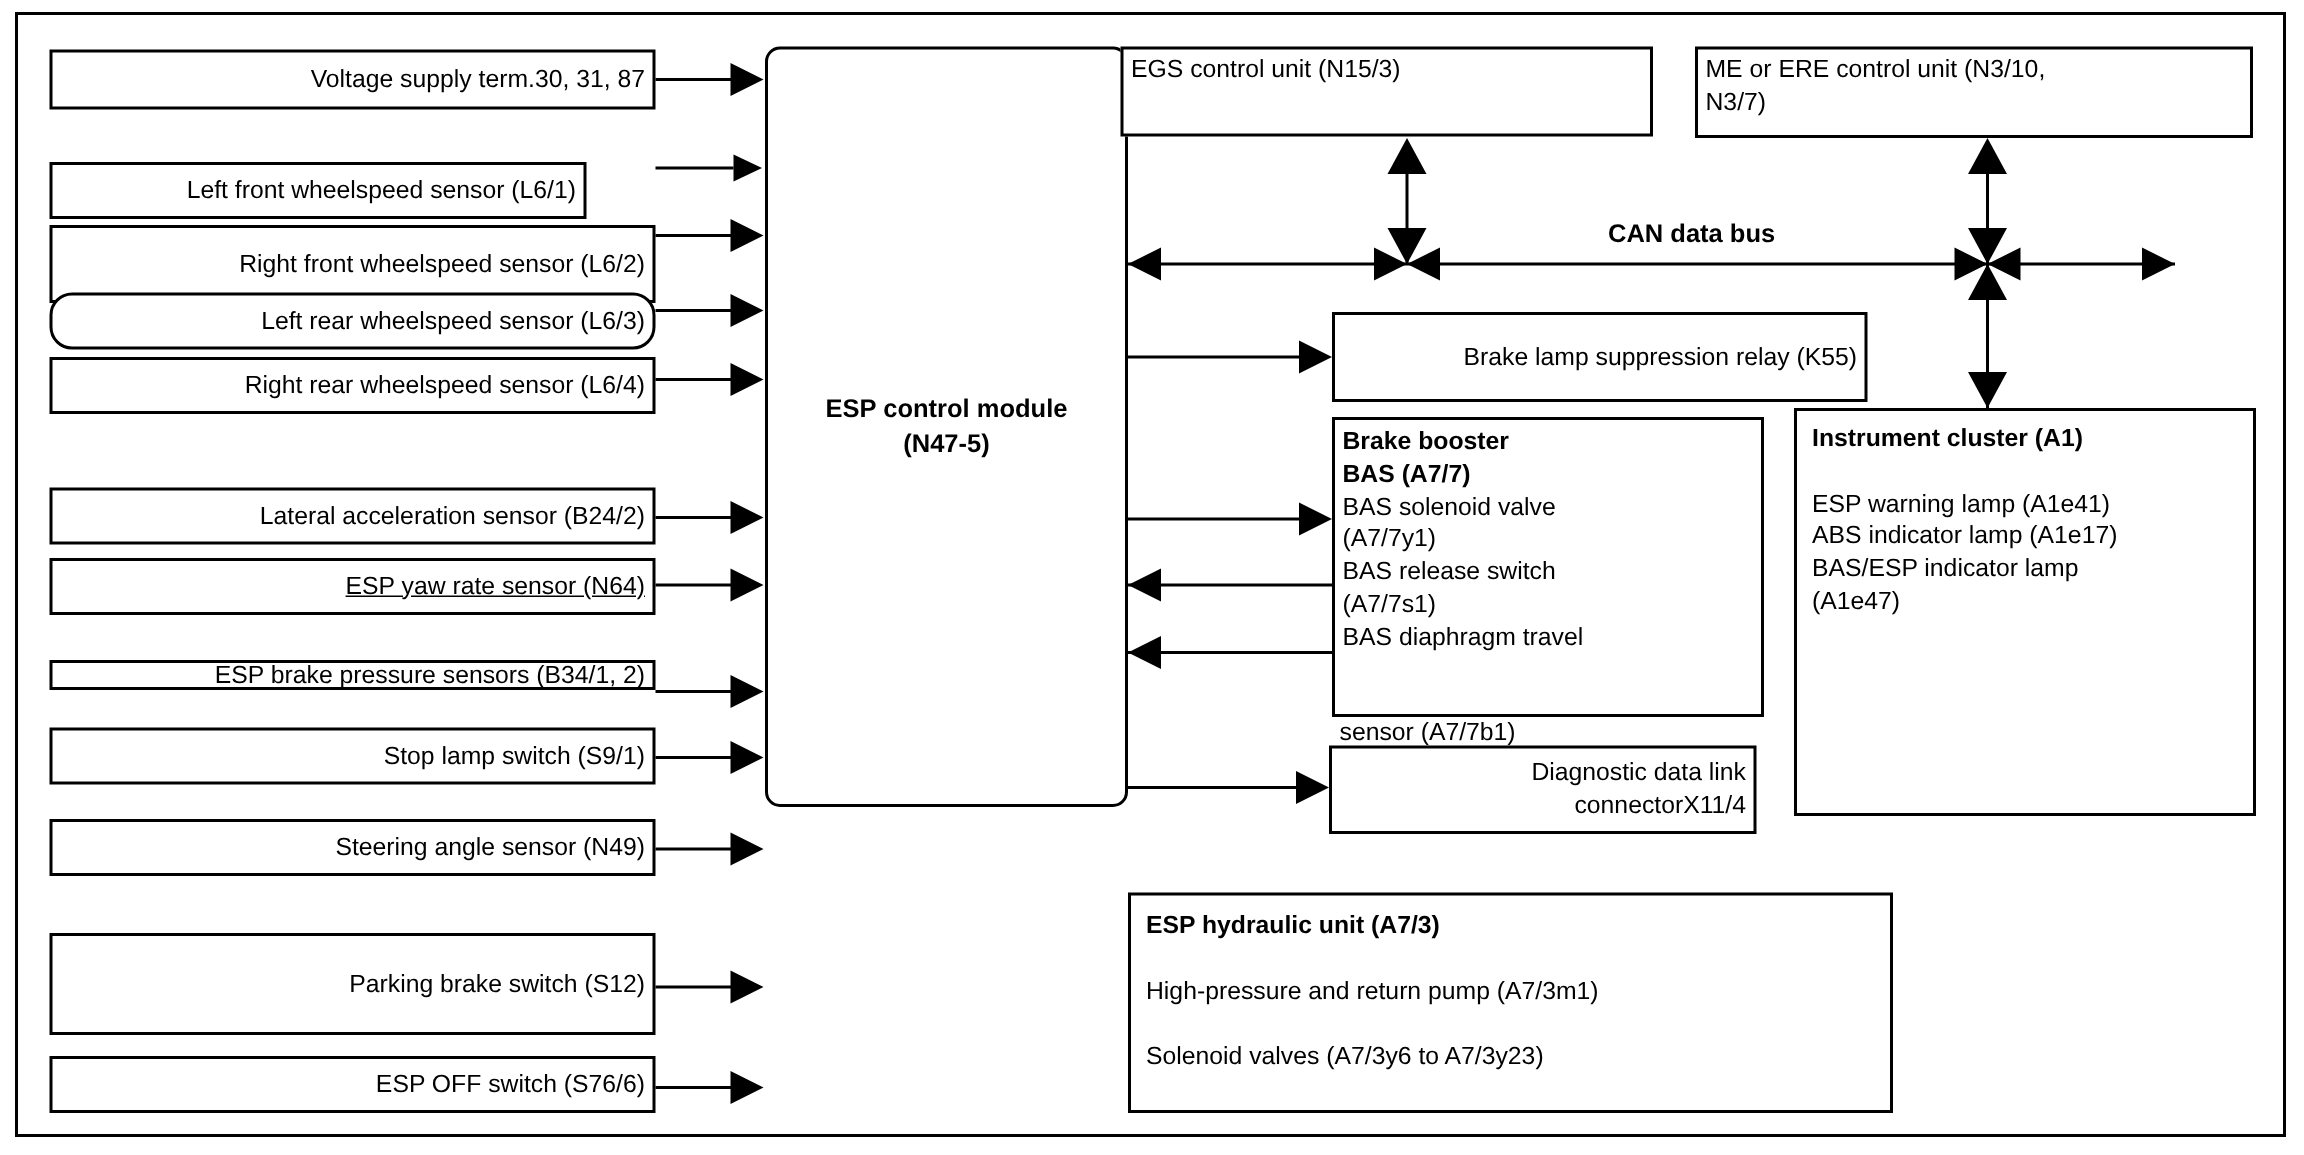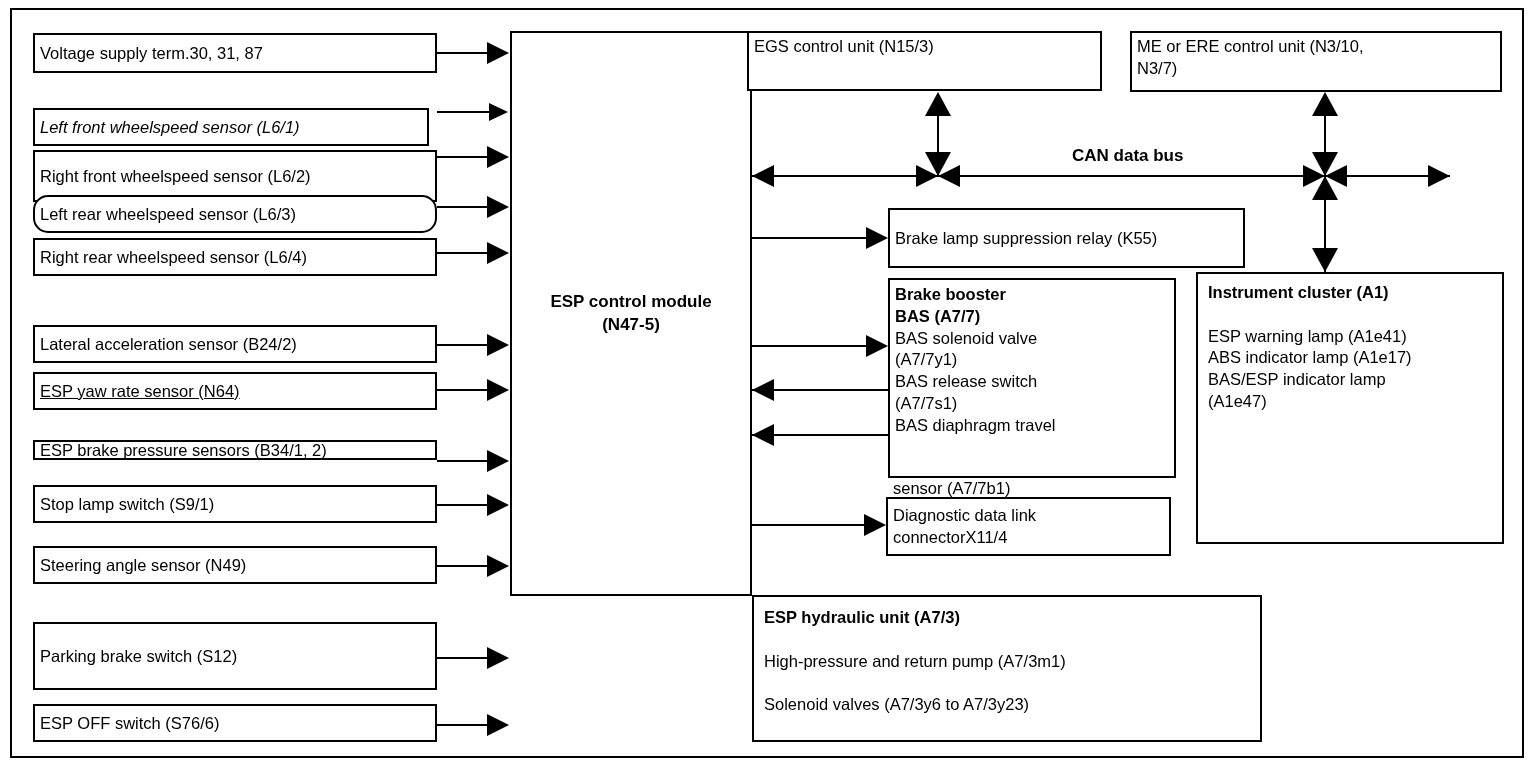--- a/index.html
+++ b/index.html
@@ -33,20 +33,21 @@
     font-size: 16.5px;
     line-height: 1.32;
     color: #000000;
     padding: 3px 5px 2px 5px;
     overflow: visible;
   }
   .box.vcenter {
     display: flex;
     flex-direction: column;
     justify-content: center;
+    text-align: right;
   }
   .box.center-text {
     text-align: center;
     font-weight: bold;
     font-size: 17px;
   }
   .bold-head {
     font-weight: bold;
   }
   .spacer-line {
@@ -120,21 +121,21 @@
 </head>
 <body>
 
 <div id="canvas">
 
   <div class="outer-frame"></div>
 
   <div class="box vcenter" style="left:33px; top:33px; width:404px; height:40px;">
     <span>Voltage supply term.30, 31, 87</span>
   </div>
-  <div class="box vcenter" style="left:33px; top:108px; width:396px; height:38px;font-style:italic;">
+  <div class="box vcenter" style="left:33px; top:108px; width:358px; height:38px;">
     <span>Left front wheelspeed sensor (L6/1)</span>
   </div>
   <div class="box vcenter" style="left:33px; top:150px; width:404px; height:52px;">
     <span>Right front wheelspeed sensor (L6/2)</span>
   </div>
   <div class="box vcenter" style="left:33px; top:195px; width:404px; height:38px;border-radius:15px;">
     <span>Left rear wheelspeed sensor (L6/3)</span>
   </div>
   <div class="box vcenter" style="left:33px; top:238px; width:404px; height:38px;">
     <span>Right rear wheelspeed sensor (L6/4)</span>
@@ -190,21 +191,21 @@
 
   <div class="hline" style="left:437px; top:565px; width:52px;"></div>
   <div class="arrow-r" style="left:487px; top:555px;"></div>
 
   <div class="hline" style="left:437px; top:657px; width:52px;"></div>
   <div class="arrow-r" style="left:487px; top:647px;"></div>
 
   <div class="hline" style="left:437px; top:724px; width:52px;"></div>
   <div class="arrow-r" style="left:487px; top:714px;"></div>
 
-  <div class="box center-text vcenter" style="left:510px; top:31px; width:242px; height:565px; padding:0;">
+  <div class="box center-text vcenter" style="left:510px; top:31px; width:242px; height:507px; padding:0;border-radius:10px;">
     <span>ESP control module</span>
     <span>(N47-5)</span>
   </div>
 
   <div class="box" style="left:747px; top:31px; width:355px; height:60px;">
     <span>EGS control unit (N15/3)</span>
   </div>
 
   <div class="box" style="left:1130px; top:31px; width:372px; height:61px;">
     <div>ME or ERE control unit (N3/10,</div>

